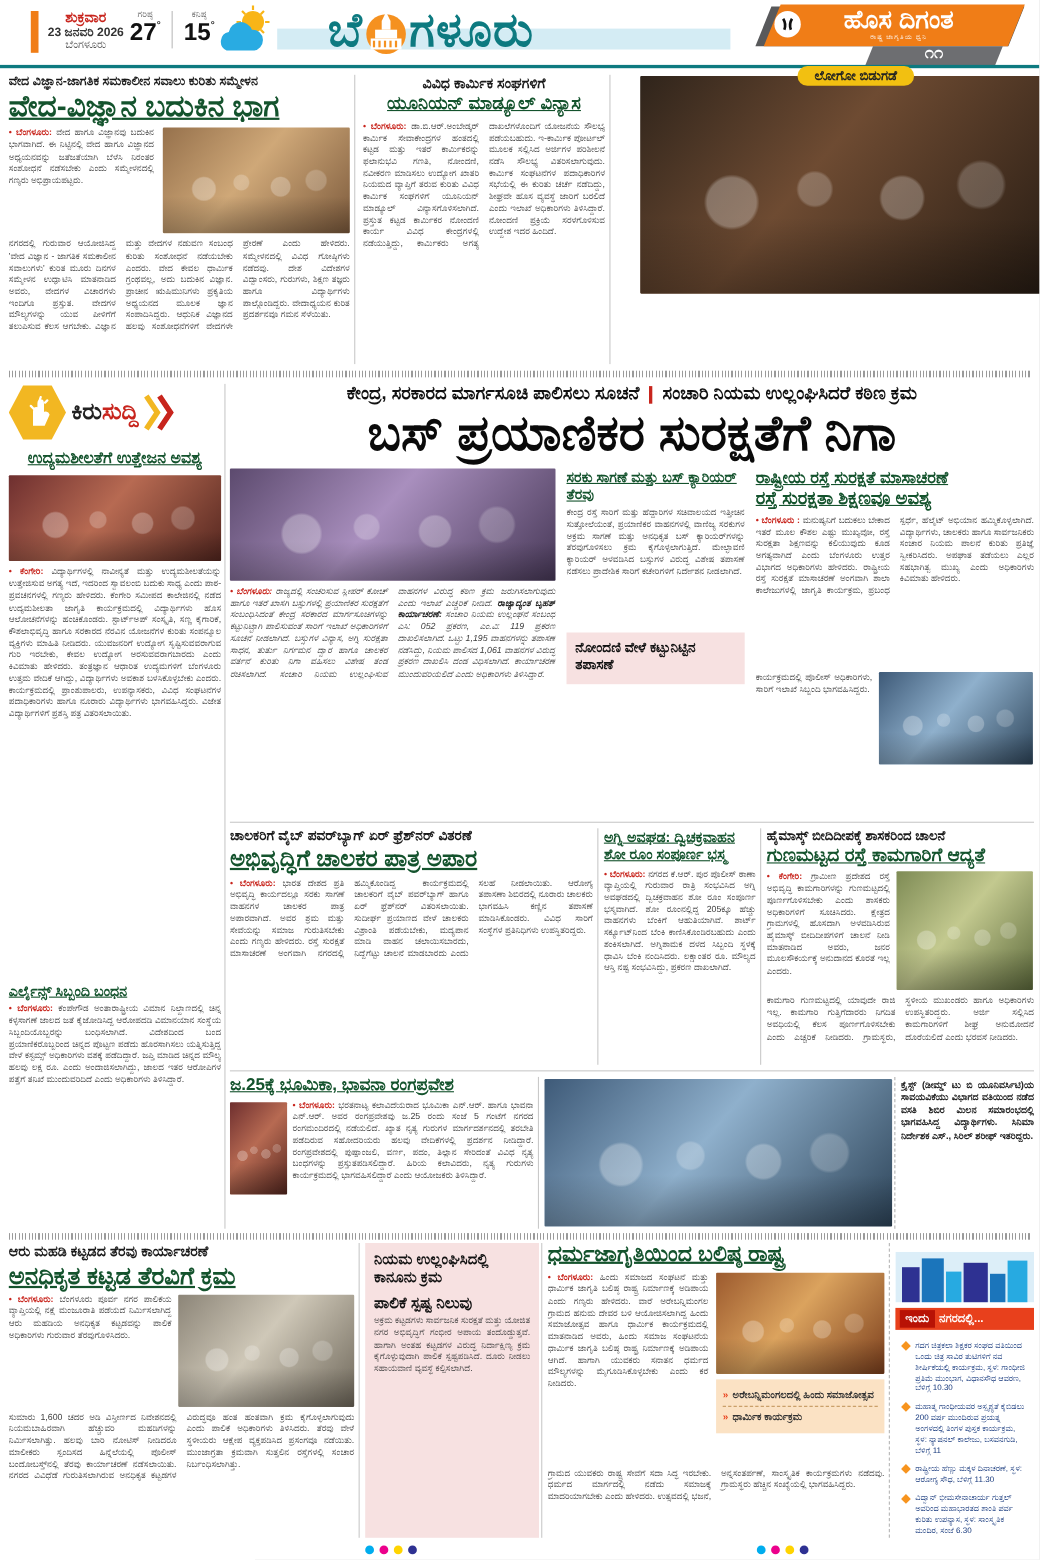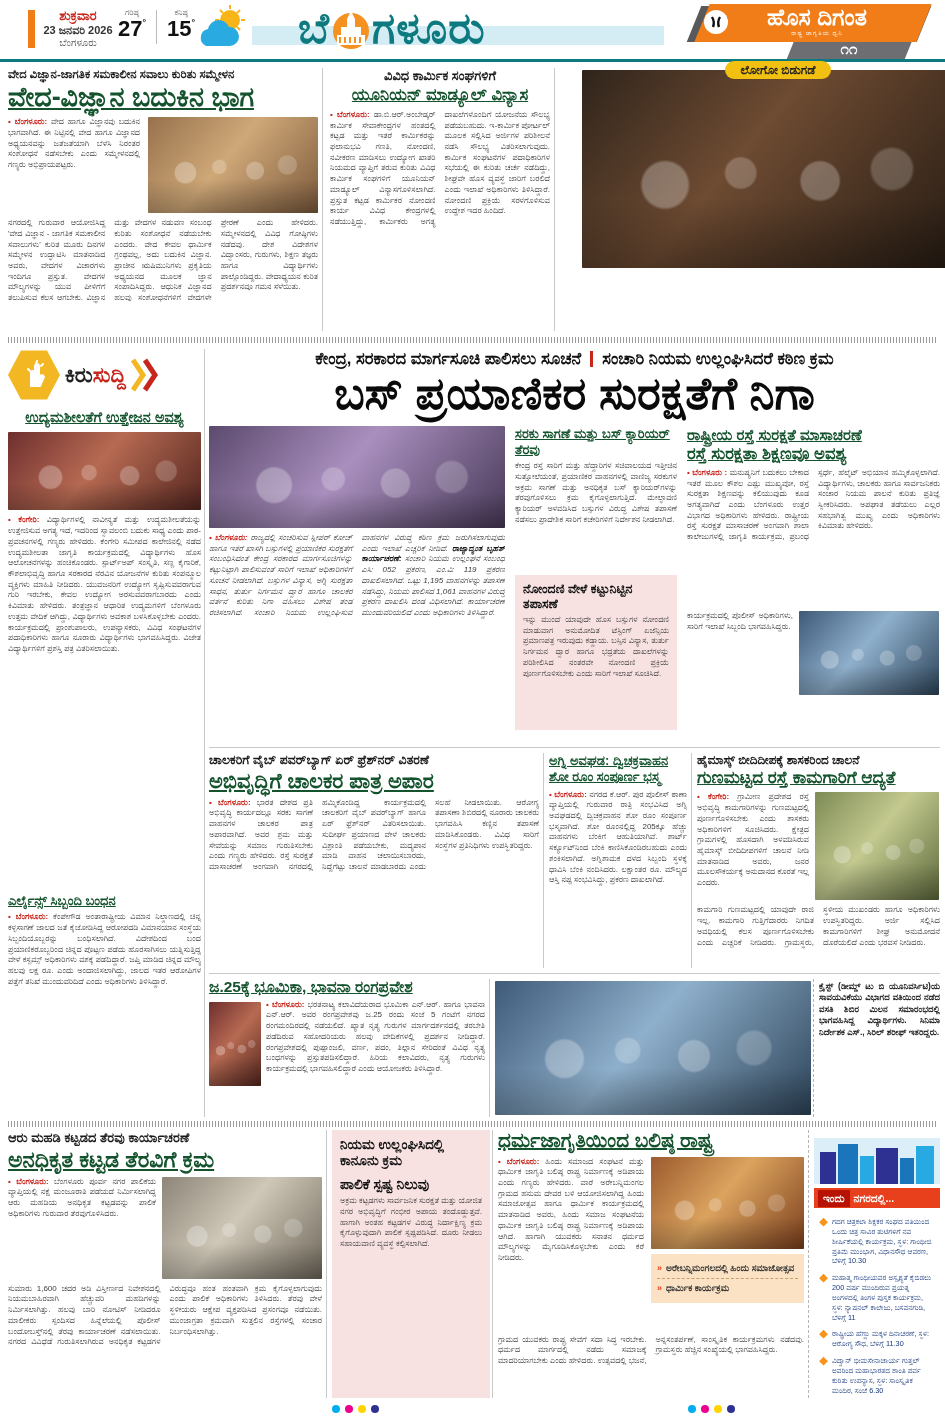--- a/index.html
+++ b/index.html
@@ -233,21 +233,20 @@
           <b>ರಾಜ್ಯಾದ್ಯಂತ ಬೃಹತ್ ಕಾರ್ಯಾಚರಣೆ:</b>
           <span>ಸಂಚಾರಿ ನಿಯಮ ಉಲ್ಲಂಘನೆ ಸಂಬಂಧ ಎಸಿ: 052 ಪ್ರಕರಣ, ಎಂ.ವಿ: 119 ಪ್ರಕರಣ ದಾಖಲಿಸಲಾಗಿದೆ. ಒಟ್ಟು 1,195 ವಾಹನಗಳನ್ನು ತಪಾಸಣೆ ನಡೆಸಿದ್ದು, ನಿಯಮ ಪಾಲಿಸದ 1,061 ವಾಹನಗಳ ವಿರುದ್ಧ ಪ್ರಕರಣ ದಾಖಲಿಸಿ ದಂಡ ವಿಧಿಸಲಾಗಿದೆ. ಕಾರ್ಯಾಚರಣೆ ಮುಂದುವರಿಯಲಿದೆ ಎಂದು ಅಧಿಕಾರಿಗಳು ತಿಳಿಸಿದ್ದಾರೆ.</span>
         </div>
       </div>
 
       <div class="abs" style="left:306px;top:0;width:162px;">
         <div class="hl" style="font-size:13px;line-height:1.2;">ಸರಕು ಸಾಗಣೆ ಮತ್ತು ಬಸ್ ಕ್ಯಾರಿಯರ್ ತೆರವು</div>
         <div class="body" style="margin-top:4px;height:108px;overflow:hidden;">ಕೇಂದ್ರ ರಸ್ತೆ ಸಾರಿಗೆ ಮತ್ತು ಹೆದ್ದಾರಿಗಳ ಸಚಿವಾಲಯದ ಇತ್ತೀಚಿನ ಸುತ್ತೋಲೆಯಂತೆ, ಪ್ರಯಾಣಿಕರ ವಾಹನಗಳಲ್ಲಿ ವಾಣಿಜ್ಯ ಸರಕುಗಳ ಅಕ್ರಮ ಸಾಗಣೆ ಮತ್ತು ಅನಧಿಕೃತ ಬಸ್ ಕ್ಯಾರಿಯರ್‌ಗಳನ್ನು ತೆರವುಗೊಳಿಸಲು ಕ್ರಮ ಕೈಗೊಳ್ಳಲಾಗುತ್ತಿದೆ. ಮೇಲ್ಛಾವಣಿ ಕ್ಯಾರಿಯರ್ ಅಳವಡಿಸಿದ ಬಸ್ಸುಗಳ ವಿರುದ್ಧ ವಿಶೇಷ ತಪಾಸಣೆ ನಡೆಸಲು ಪ್ರಾದೇಶಿಕ ಸಾರಿಗೆ ಕಚೇರಿಗಳಿಗೆ ನಿರ್ದೇಶನ ನೀಡಲಾಗಿದೆ.</div>
         <div class="pinkbox" style="margin-top:6px;">
           <div class="bhead">ನೋಂದಣಿ ವೇಳೆ ಕಟ್ಟುನಿಟ್ಟಿನ ತಪಾಸಣೆ</div>
-          <div class="body" style="height:108px;overflow:hidden;">ಇನ್ನು ಮುಂದೆ ಯಾವುದೇ ಹೊಸ ಬಸ್ಸುಗಳ ನೋಂದಣಿ ಮಾಡುವಾಗ ಅನುಮೋದಿತ ಟೆಸ್ಟಿಂಗ್ ಏಜೆನ್ಸಿಯ ಪ್ರಮಾಣಪತ್ರ ಇರುವುದು ಕಡ್ಡಾಯ. ಬಸ್ಸಿನ ವಿನ್ಯಾಸ, ತುರ್ತು ನಿರ್ಗಮನ ದ್ವಾರ ಹಾಗೂ ಭದ್ರತೆಯ ದಾಖಲೆಗಳನ್ನು ಪರಿಶೀಲಿಸಿದ ನಂತರವೇ ನೋಂದಣಿ ಪ್ರಕ್ರಿಯೆ ಪೂರ್ಣಗೊಳಿಸಬೇಕು ಎಂದು ಸಾರಿಗೆ ಇಲಾಖೆ ಸೂಚಿಸಿದೆ.</div>
         </div>
       </div>
 
       <div class="abs" style="left:478px;top:0;width:253px;">
         <div class="hl" style="font-size:15px;line-height:1.2;">ರಾಷ್ಟ್ರೀಯ ರಸ್ತೆ ಸುರಕ್ಷತೆ ಮಾಸಾಚರಣೆ</div>
         <div class="hl" style="font-size:16.5px;line-height:1.2;margin-bottom:4px;">ರಸ್ತೆ ಸುರಕ್ಷತಾ ಶಿಕ್ಷಣವೂ ಅವಶ್ಯ</div>
         <div class="body two" style="height:138px;overflow:hidden;"><span class="byl">ಬೆಂಗಳೂರು :</span> <span>ಮನುಷ್ಯನಿಗೆ ಬದುಕಲು ಬೇಕಾದ ಇತರೆ ಮೂಲ ಕೌಶಲ ಎಷ್ಟು ಮುಖ್ಯವೋ, ರಸ್ತೆ ಸುರಕ್ಷತಾ ಶಿಕ್ಷಣವನ್ನು ಕಲಿಯುವುದು ಕೂಡ ಅಗತ್ಯವಾಗಿದೆ ಎಂದು ಬೆಂಗಳೂರು ಉತ್ತರ ವಿಭಾಗದ ಅಧಿಕಾರಿಗಳು ಹೇಳಿದರು. ರಾಷ್ಟ್ರೀಯ ರಸ್ತೆ ಸುರಕ್ಷತೆ ಮಾಸಾಚರಣೆ ಅಂಗವಾಗಿ ಶಾಲಾ ಕಾಲೇಜುಗಳಲ್ಲಿ ಜಾಗೃತಿ ಕಾರ್ಯಕ್ರಮ, ಪ್ರಬಂಧ ಸ್ಪರ್ಧೆ, ಹೆಲ್ಮೆಟ್ ಅಭಿಯಾನ ಹಮ್ಮಿಕೊಳ್ಳಲಾಗಿದೆ. ವಿದ್ಯಾರ್ಥಿಗಳು, ಚಾಲಕರು ಹಾಗೂ ಸಾರ್ವಜನಿಕರು ಸಂಚಾರ ನಿಯಮ ಪಾಲನೆ ಕುರಿತು ಪ್ರತಿಜ್ಞೆ ಸ್ವೀಕರಿಸಿದರು. ಅಪಘಾತ ತಡೆಯಲು ಎಲ್ಲರ ಸಹಭಾಗಿತ್ವ ಮುಖ್ಯ ಎಂದು ಅಧಿಕಾರಿಗಳು ಕಿವಿಮಾತು ಹೇಳಿದರು.</span></div>
         <div style="display:flex;gap:6px;margin-top:5px;">
           <div class="body" style="width:106px;height:84px;overflow:hidden;">ಕಾರ್ಯಕ್ರಮದಲ್ಲಿ ಪೊಲೀಸ್ ಅಧಿಕಾರಿಗಳು, ಸಾರಿಗೆ ಇಲಾಖೆ ಸಿಬ್ಬಂದಿ ಭಾಗವಹಿಸಿದ್ದರು.</div>
           <div class="photo p-grp" style="width:140px;height:84px;"></div>

